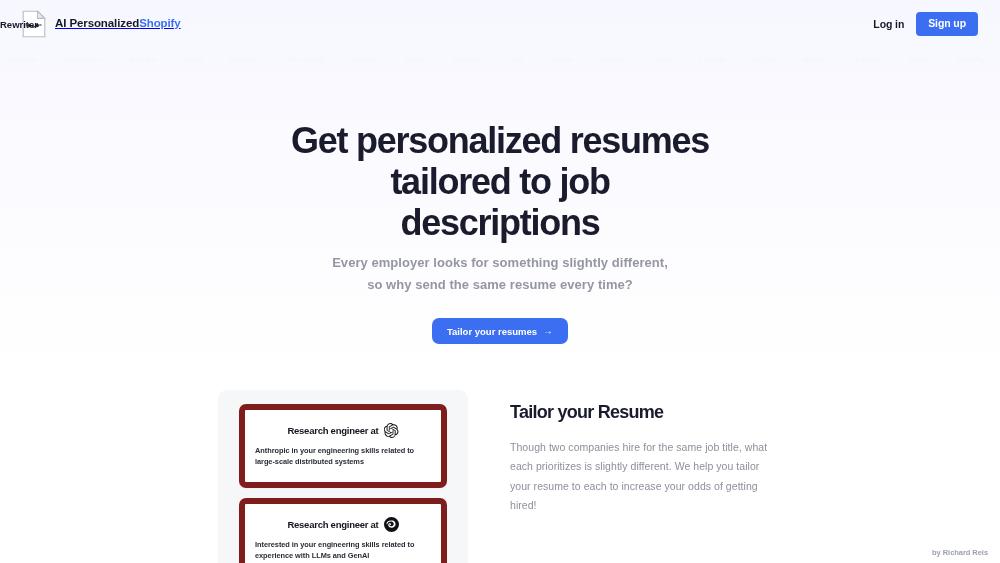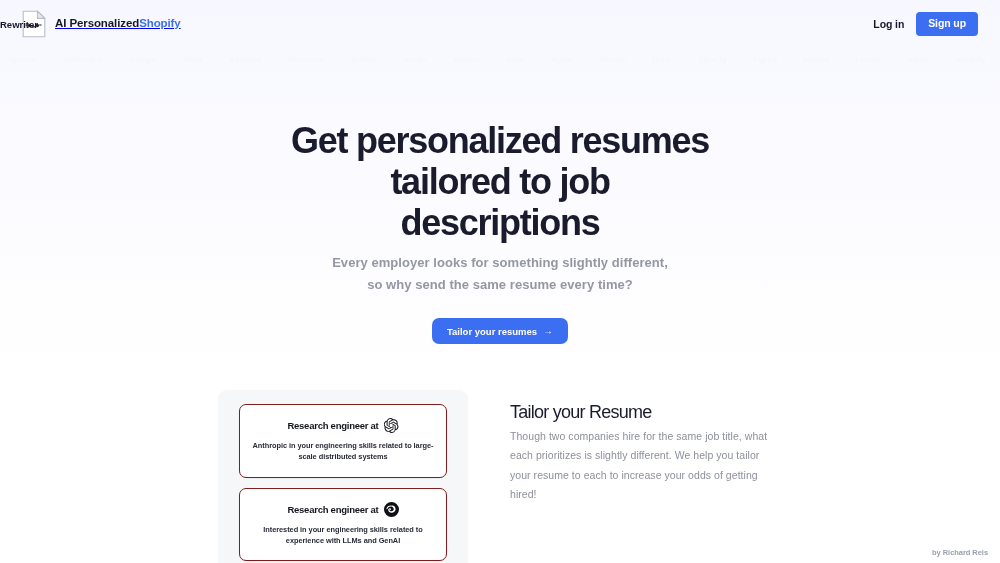--- a/index.html
+++ b/index.html
@@ -198,24 +198,24 @@
 
   .cards-panel {
     width: 250px;
     background: #f6f7f9;
     border-radius: 9px;
     padding: 14px 21px 21px;
   }
 
   .job-card {
     background: #ffffff;
-    border: 1px solid #7f1d1d;
+    border: 6px solid #7f1d1d;
     border-radius: 7px;
     padding: 13px 10px 14px;
-    text-align: center;
+    text-align: left;
     box-shadow: 0 1px 2px rgba(16,24,40,0.04);
   }
   .job-card + .job-card { margin-top: 10px; }
 
   .job-head {
     display: flex;
     align-items: center;
     justify-content: center;
     gap: 5px;
     margin-bottom: 7px;
@@ -237,24 +237,24 @@
   }
 
   .feature-right {
     width: 500px;
     padding-left: 10px;
     padding-right: 60px;
     padding-top: 12px;
   }
   .feature-title {
     font-size: 18px;
-    font-weight: 400;
+    font-weight: 700;
     color: #1a1c2e;
     letter-spacing: -0.75px;
-    margin-bottom: 4px;
+    margin-bottom: 15px;
   }
   .feature-body {
     font-size: 10.5px;
     line-height: 1.85;
     color: #8d909c;
     font-weight: 400;
     max-width: 268px;
     letter-spacing: 0.05px;
   }
 

